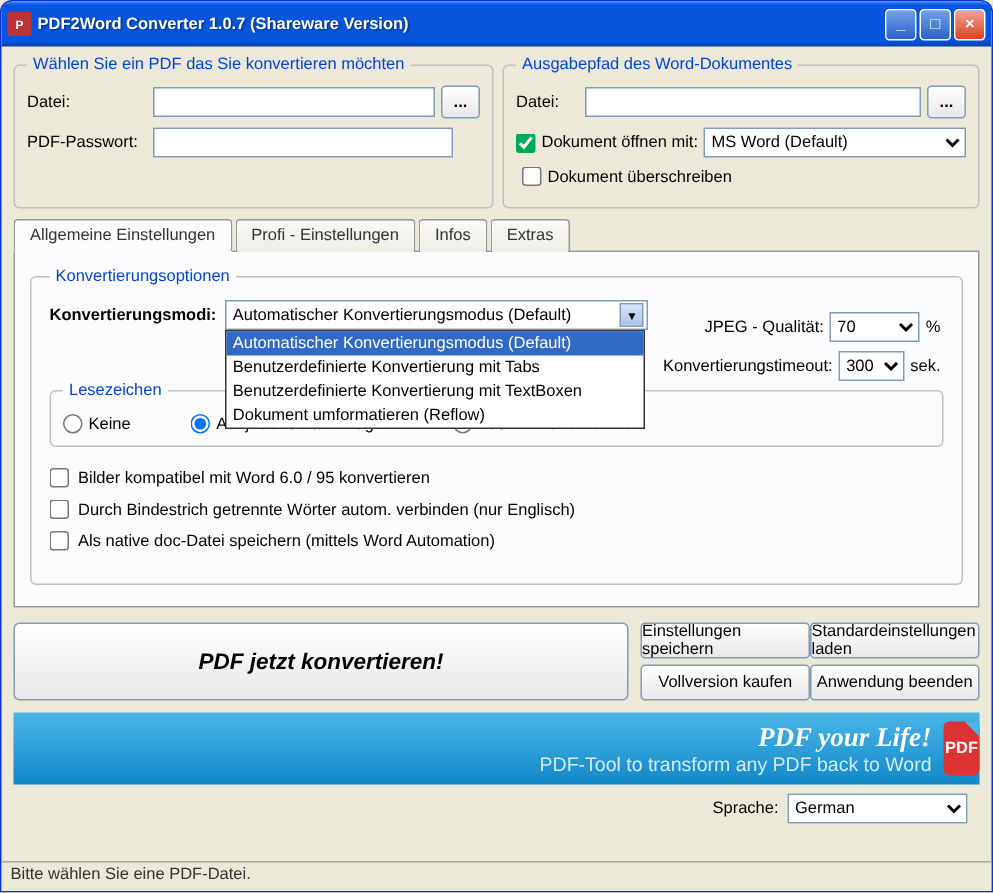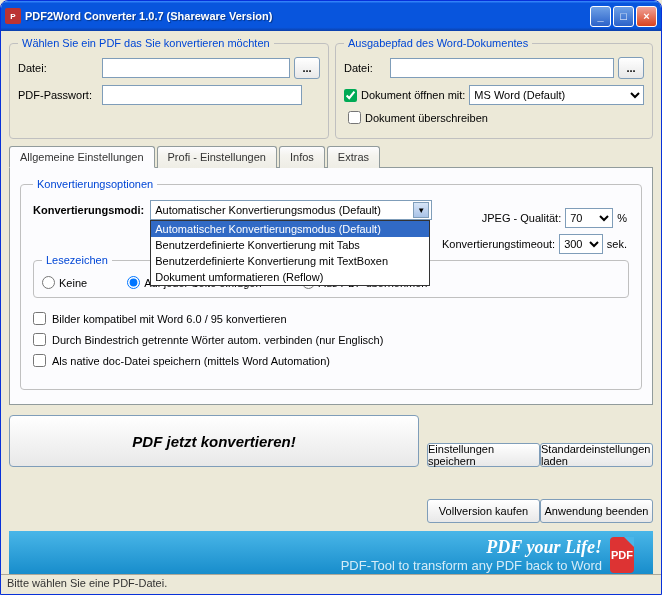--- a/index.html
+++ b/index.html
@@ -33,32 +33,32 @@
 .inner-fs { border: 1px solid #c0c0c0; border-radius: 4px; padding: 10px 12px 14px; }
 .conv-row { display: flex; align-items: center; gap: 6px; margin-bottom: 6px; position: relative; }
 .conv-row label.bold { font-weight: bold; }
 .combo { width: 282px; height: 20px; border: 1px solid #7f9db9; background: white; display: flex; align-items: center; padding: 0 2px 0 4px; justify-content: space-between; }
 .combo .arrow { width: 16px; height: 16px; background: linear-gradient(to bottom,#d7e5f7,#a9c3e7); border:1px solid #7f9db9; display:flex; align-items:center; justify-content:center; font-size:8px; }
 .dropdown-list { position: absolute; top: 20px; left: 0; width: 280px; border: 1px solid #333; background: white; z-index: 10; }
 .dropdown-list .opt { padding: 2px 4px; }
 .dropdown-list .opt.sel { background: #316ac5; color: white; }
 .right-params { position:absolute; top:18px; right:14px; width:185px; }
 .right-params .prow { display:flex; align-items:center; justify-content:flex-end; margin-bottom:6px; gap:4px;}
-.right-params select { width: 48px; }
+.right-params select { width: 60px; }
 .lesez { margin-top: 34px; }
 .radios { display:flex; gap: 40px; margin-top:2px; }
 .radios label { display:flex; align-items:center; gap:4px;}
 .chklist { margin-top: 14px; }
 .chklist .crow { display:flex; align-items:center; gap:6px; margin-bottom:8px; }
 .bottom-btns { display:flex; gap:8px; margin-top:10px; align-items:stretch;}
 .big-convert { flex:0 0 410px; height:52px; border:1px solid #7f9db9; border-radius:4px; background:linear-gradient(to bottom,#fff,#e8e8e8); font-family:Liberation Sans, sans-serif; font-weight:bold; font-style:italic; font-size:15px; display:flex; align-items:center; justify-content:center; }
 .btncol { flex:1; display:flex; flex-direction:column; gap:4px;}
-.btnrow { display:flex; gap:0;margin-top:28px;}
+.btnrow { display:flex; gap:0;}
 .stdbtn { flex:1; height:24px; border:1px solid #7f9db9; border-radius:3px; background:linear-gradient(to bottom,#fff,#e8e8e8); display:flex; align-items:center; justify-content:center; }
-.banner { margin-top:8px; height:48px; background:linear-gradient(to bottom,#49b6e8,#1288c8); display:flex; align-items:center; justify-content:flex-end; padding-right:19px; gap:8px; color:white;}
+.banner { margin-top:8px; height:48px; background:linear-gradient(to bottom,#49b6e8,#1288c8); display:flex; align-items:center; justify-content:flex-end; padding-right:0; gap:8px; color:white;}
 .banner .txt { text-align:right; }
 .banner .t1 { font-family:"Comic Sans MS",cursive; font-weight:bold; font-style:italic; font-size:18px; }
 .banner .t2 { font-size:13px; color:#d4ecf8; }
 .banner .pdficon { width:24px; height:36px; background:#d33; border-radius:4px; display:flex; align-items:center; justify-content:center; color:white; font-weight:bold; font-size:8px; position:relative;}
 .banner .pdficon::before { content:""; position:absolute; top:0; right:0; border-width:0 10px 10px 0; border-style:solid; border-color:transparent #49b6e8 transparent transparent;}
 .langrow { display:flex; justify-content:flex-end; align-items:center; gap:6px; padding:6px 8px 2px;}
 .langrow select { width:120px;}
 .statusbar { position:absolute; bottom:0; left:0; right:0; height:20px; border-top:1px solid #aca899; background:#ece9d8; padding:2px 6px; font-size:11px; color:#333;}
 input[type=checkbox],input[type=radio]{ margin:0;}
 </style>

